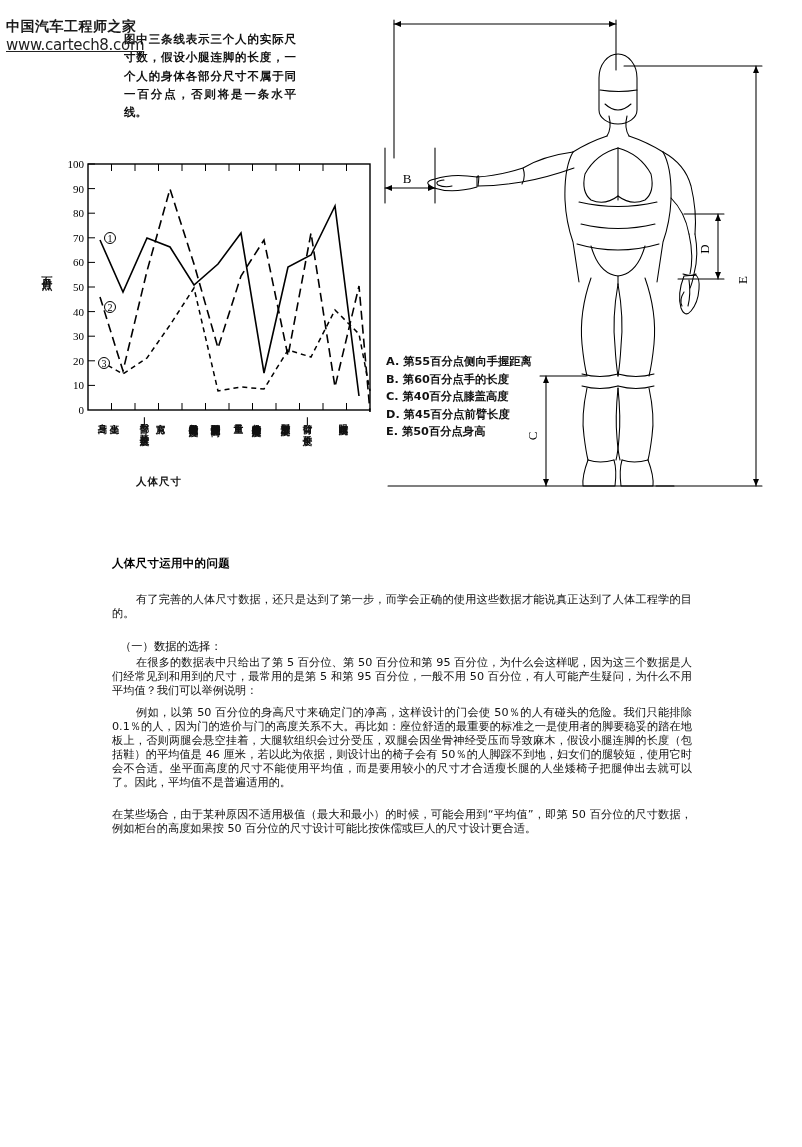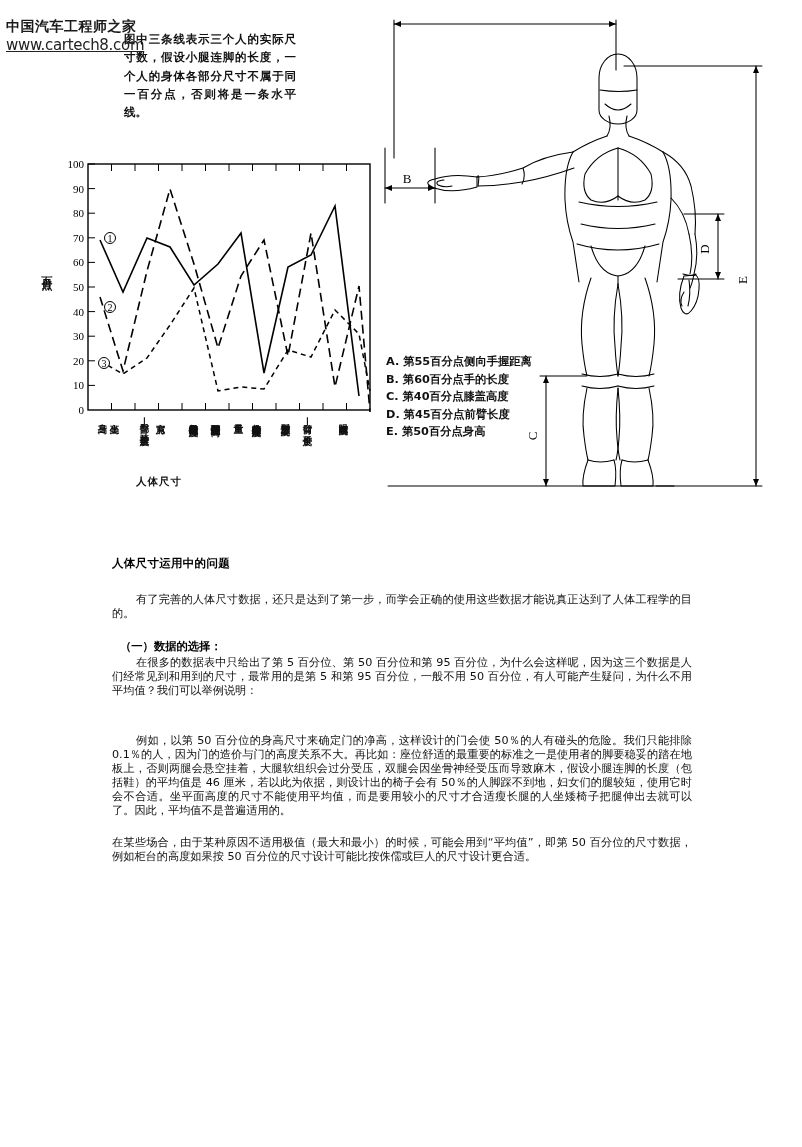--- a/index.html
+++ b/index.html
@@ -65,23 +65,23 @@
   #article-title{
     font-size:11.5px;font-weight:bold;letter-spacing:0.3px;
     margin:0 0 22px 0;color:#000;
   }
   .para{
     font-size:11.2px;line-height:14px;text-align:justify;
     margin:0 0 18px 0;color:#111;
   }
   .para.indent{text-indent:24px;}
   .subhead{
-    font-size:11.3px;font-weight:bold;margin:0 0 2px 8px;color:#000;
-  }
-  .para.tight{margin-bottom:36px;}
+    font-size:11.3px;font-weight:normal;margin:0 0 2px 8px;color:#000;
+  }
+  .para.tight{margin-bottom:8px;}
 </style>
 </head>
 <body>
 
 <div class="page">
 
   <div id="watermark-brand">中国汽车工程师之家</div>
   <div id="watermark-url">www.cartech8.com</div>
 
   <div id="intro-note">图中三条线表示三个人的实际尺寸数，假设小腿连脚的长度，一个人的身体各部分尺寸不属于同一百分点，否则将是一条水平线。</div>

